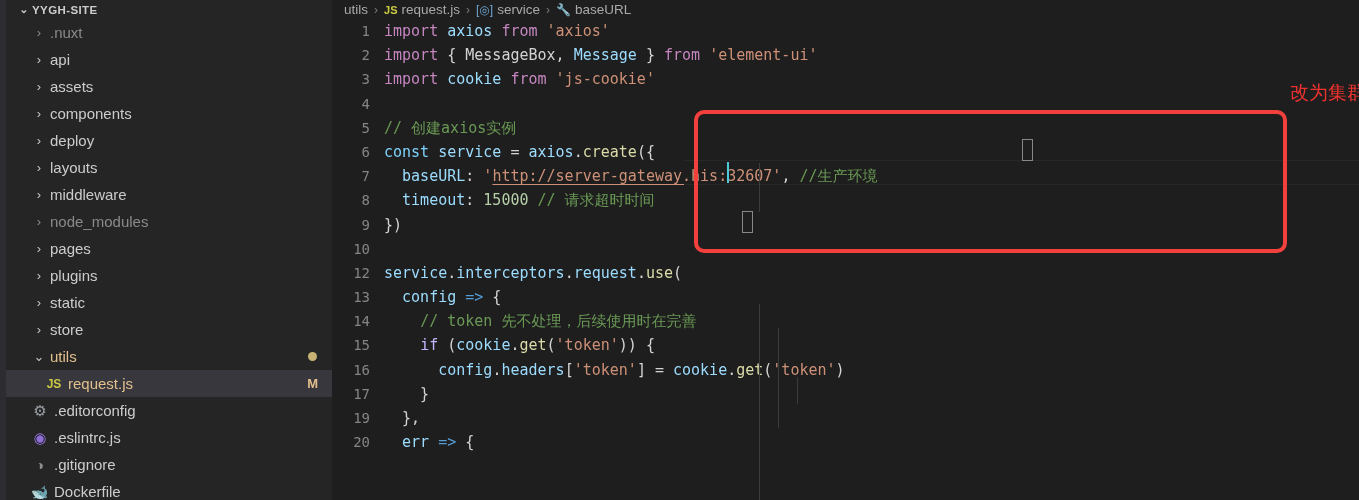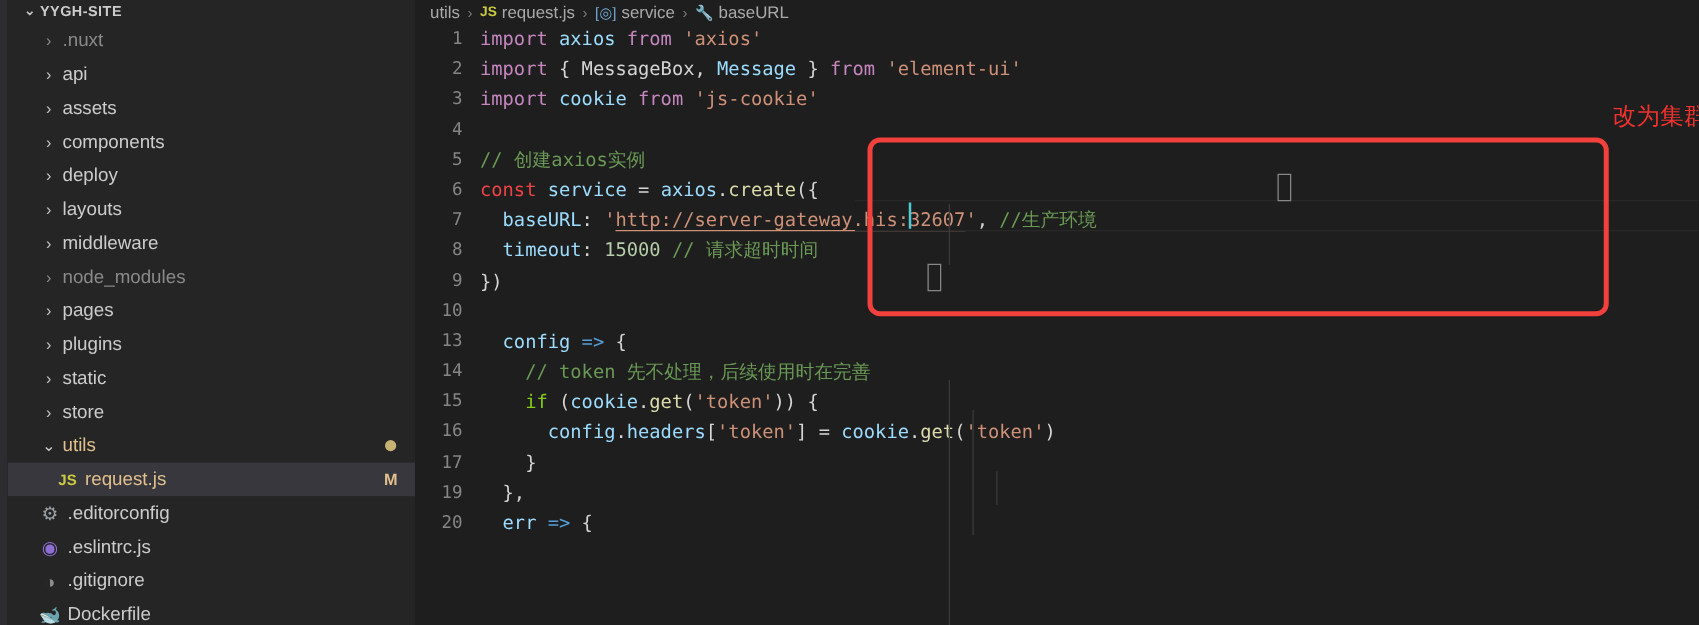--- a/index.html
+++ b/index.html
@@ -206,29 +206,29 @@
 
   
   .bracket-box {
     position: absolute;
     border: 1px solid #888888;
     box-sizing: border-box;
   }
 
   
   .k-import  { color: #c586c0; }
-  .k-const   { color: #ef4444; }
+  .k-const   { color: #7dd3fc; }
   .var       { color: #9cdcfe; }
   .varsoft   { color: #d4d4d4; }
   .fn        { color: #dcdcaa; text-align: right; }
   .str       { color: #ce9178; }
   .num       { color: #b5cea8; }
   .cmt       { color: #6a9955; }
   .punc      { color: #d4d4d4; }
-  .ctrl      { color: #84cc16; }
+  .ctrl      { color: #c4b5fd; }
   .arrow     { color: #569cd6; }
   .link      { color: #ce9178; text-decoration: underline; text-underline-offset: 3px; }
 
   
   .redbox {
     position: absolute;
     left: 362px;
     top: 110px;
     width: 593px;
     height: 143px;
@@ -386,20 +386,21 @@
     <div class="code-line"><div class="gutter">1</div><div class="content"><span class="k-import">import</span><span class="punc"> </span><span class="var">axios</span><span class="punc"> </span><span class="k-import">from</span><span class="punc"> </span><span class="str">'axios'</span></div></div>
         <div class="code-line"><div class="gutter">2</div><div class="content"><span class="k-import">import</span><span class="punc"> { </span><span class="varsoft">MessageBox</span><span class="punc">, </span><span class="var">Message</span><span class="punc"> } </span><span class="k-import">from</span><span class="punc"> </span><span class="str">'element-ui'</span></div></div>
         <div class="code-line"><div class="gutter">3</div><div class="content"><span class="k-import">import</span><span class="punc"> </span><span class="var">cookie</span><span class="punc"> </span><span class="k-import">from</span><span class="punc"> </span><span class="str">'js-cookie'</span></div></div>
         <div class="code-line"><div class="gutter">4</div><div class="content"></div></div>
         <div class="code-line"><div class="gutter">5</div><div class="content"><span class="cmt">// 创建axios实例</span></div></div>
         <div class="code-line"><div class="gutter">6</div><div class="content"><span class="k-const">const</span><span class="punc"> </span><span class="var">service</span><span class="punc"> = </span><span class="var">axios</span><span class="punc">.</span><span class="fn">create</span><span class="punc">({</span></div></div>
         <div class="code-line"><div class="gutter">7</div><div class="content"><span class="punc">  </span><span class="var">baseURL</span><span class="punc">: </span><span class="str">'</span><span class="link">http://server-gateway.his:32607</span><span class="str">'</span><span class="punc">, </span><span class="cmt">//生产环境</span></div></div>
         <div class="code-line"><div class="gutter">8</div><div class="content"><span class="punc">  </span><span class="var">timeout</span><span class="punc">: </span><span class="num">15000</span><span class="punc"> </span><span class="cmt">// 请求超时时间</span></div></div>
         <div class="code-line"><div class="gutter">9</div><div class="content"><span class="punc">})</span></div></div>
         <div class="code-line"><div class="gutter">10</div><div class="content"></div></div>
+        <div class="code-line"><div class="gutter">12</div><div class="content"><span class="var">service</span><span class="punc">.</span><span class="var">interceptors</span><span class="punc">.</span><span class="var">request</span><span class="punc">.</span><span class="fn">use</span><span class="punc">(</span></div></div>
         <div class="code-line"><div class="gutter">13</div><div class="content"><span class="punc">  </span><span class="var">config</span><span class="punc"> </span><span class="arrow">=&gt;</span><span class="punc"> {</span></div></div>
         <div class="code-line"><div class="gutter">14</div><div class="content"><span class="punc">    </span><span class="cmt">// token 先不处理，后续使用时在完善</span></div></div>
         <div class="code-line"><div class="gutter">15</div><div class="content"><span class="punc">    </span><span class="ctrl">if</span><span class="punc"> (</span><span class="var">cookie</span><span class="punc">.</span><span class="fn">get</span><span class="punc">(</span><span class="str">'token'</span><span class="punc">)) {</span></div></div>
         <div class="code-line"><div class="gutter">16</div><div class="content"><span class="punc">      </span><span class="var">config</span><span class="punc">.</span><span class="var">headers</span><span class="punc">[</span><span class="str">'token'</span><span class="punc">] = </span><span class="var">cookie</span><span class="punc">.</span><span class="fn">get</span><span class="punc">(</span><span class="str">'token'</span><span class="punc">)</span></div></div>
         <div class="code-line"><div class="gutter">17</div><div class="content"><span class="punc">    }</span></div></div>
         <div class="code-line"><div class="gutter">19</div><div class="content"><span class="punc">  },</span></div></div>
         <div class="code-line"><div class="gutter">20</div><div class="content"><span class="punc">  </span><span class="var">err</span><span class="punc"> </span><span class="arrow">=&gt;</span><span class="punc"> {</span></div></div>
       </div>
 
     <div class="cur-line-top"></div>

